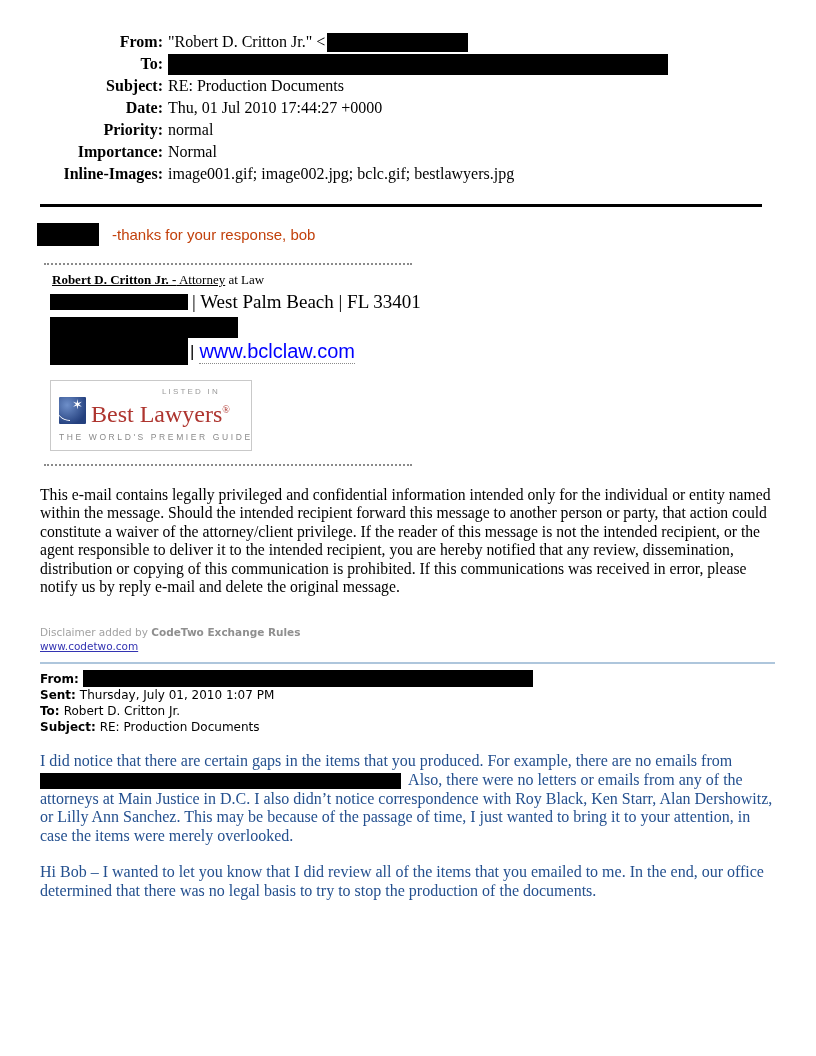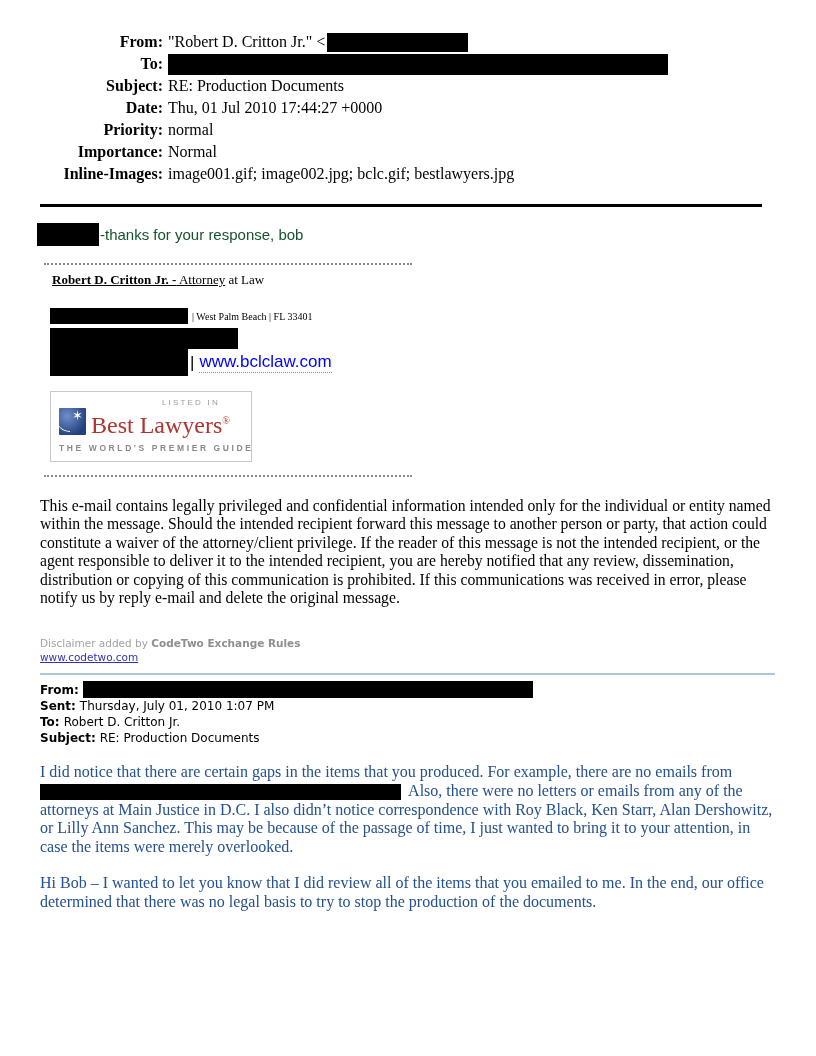--- a/index.html
+++ b/index.html
@@ -19,21 +19,21 @@
   .hf-value { padding-left:5px; display:flex; align-items:center; flex-wrap:nowrap; white-space:nowrap; }
 
   .redact { background:#000; display:inline-block; vertical-align:middle; }
 
   .hr-thick { border:0; border-top:3px solid #000; width:722px; margin-top:19px; }
 
   
   .reply-line { margin-top:16px; margin-left:-3px; display:flex; align-items:center; }
   .reply-text {
     font-family:"Liberation Sans", sans-serif;
-    font-size:15px; color:#14532d; margin-left:1px;
+    font-size:15px; color:#c2410c; margin-left:13px;
   }
 
   .dotted-sep { border:0; border-top:2px dotted #8a8a8a; width:368px; margin-left:4px; }
   .sep1 { margin-top:17px; }
   .sep2 { margin-top:13px; }
 
   
   .logo { display:flex; align-items:stretch; margin-top:23px; margin-left:10px; height:48px; }
   .monogram {
     font-weight:bold; color:#1E3866; font-size:28px; line-height:21px;
@@ -46,27 +46,27 @@
   .logo-llp { font-size:12px; letter-spacing:0; }
   .logo-tagline {
     font-variant:small-caps; color:#2F5894; font-size:11px;
     letter-spacing:3.4px; line-height:13px; margin-top:1px; font-weight:bold;
   }
 
   
   .sig-name { margin-top:7px; margin-left:12px; font-size:13px; }
   .sig-name .nm { font-weight:bold; text-decoration:underline; }
   .sig-name .nm2 { text-decoration:underline; }
-  .sig-addr { margin-top:20px; margin-left:10px; font-size:10px; display:flex; align-items:center; }
+  .sig-addr { margin-top:3px; margin-left:10px; font-size:19px; display:flex; align-items:center; }
   .sig-addr .txt { margin-left:4px; }
   .sig-block-bar1 { margin-left:10px; margin-top:4px; }
   .sig-web { margin-left:10px; display:flex; align-items:center; }
   .sig-web .pipe { font-family:"Liberation Sans", sans-serif; font-size:17px; margin:0 5px 0 2px; }
   .weblink {
-    font-family:"Liberation Sans", sans-serif; font-size:17px; color:#0000FF;
+    font-family:"Liberation Sans", sans-serif; font-size:20px; color:#0000FF;
     text-decoration:none; border-bottom:1.5px dotted #8a8a8a; cursor:pointer;
   }
 
   
   .badge {
     margin-top:15px; margin-left:10px; width:202px; height:71px;
     border:1px solid #c9c9c9; background:#fff; padding:6px 8px 0 8px;
   }
   .badge-top { display:flex; align-items:flex-end; }
   .bl-square {
@@ -83,21 +83,21 @@
   }
   .bl-textcol { display:flex; flex-direction:column; }
   .bl-listed {
     color:#9a9a9a; font-family:"Liberation Sans", sans-serif; font-size:8px;
     letter-spacing:2.2px; text-align:right; padding-right:10px; line-height:10px;
   }
   .bl-title { color:#AE352F; font-size:24px; line-height:25px; font-family:"Liberation Serif", serif; white-space:nowrap; }
   .bl-reg { font-size:10px; vertical-align:super; }
   .bl-tagline {
     color:#8a8a8a; font-family:"Liberation Sans", sans-serif; font-size:8.5px;
-    letter-spacing:2.6px; margin-top:5px; font-weight:bold; white-space:nowrap;
+    letter-spacing:2.6px; margin-top:5px; font-weight:normal; white-space:nowrap;
   }
 
   
   .disclaimer { margin-top:20px; font-size:15.7px; line-height:18.4px; }
 
   .codetwo { margin-top:29px; font-family:"DejaVu Sans", sans-serif; font-size:10.5px; color:#a2a2a2; line-height:14px; }
   .codetwo b { color:#8f8f8f; }
   .codetwo-link { color:#3333B2; text-decoration:underline; font-family:"DejaVu Sans", sans-serif; font-size:10.5px; cursor:pointer; }
 
   .hr-thin { border:0; border-top:2px solid #AEC6DC; width:735px; margin-top:9px; }

